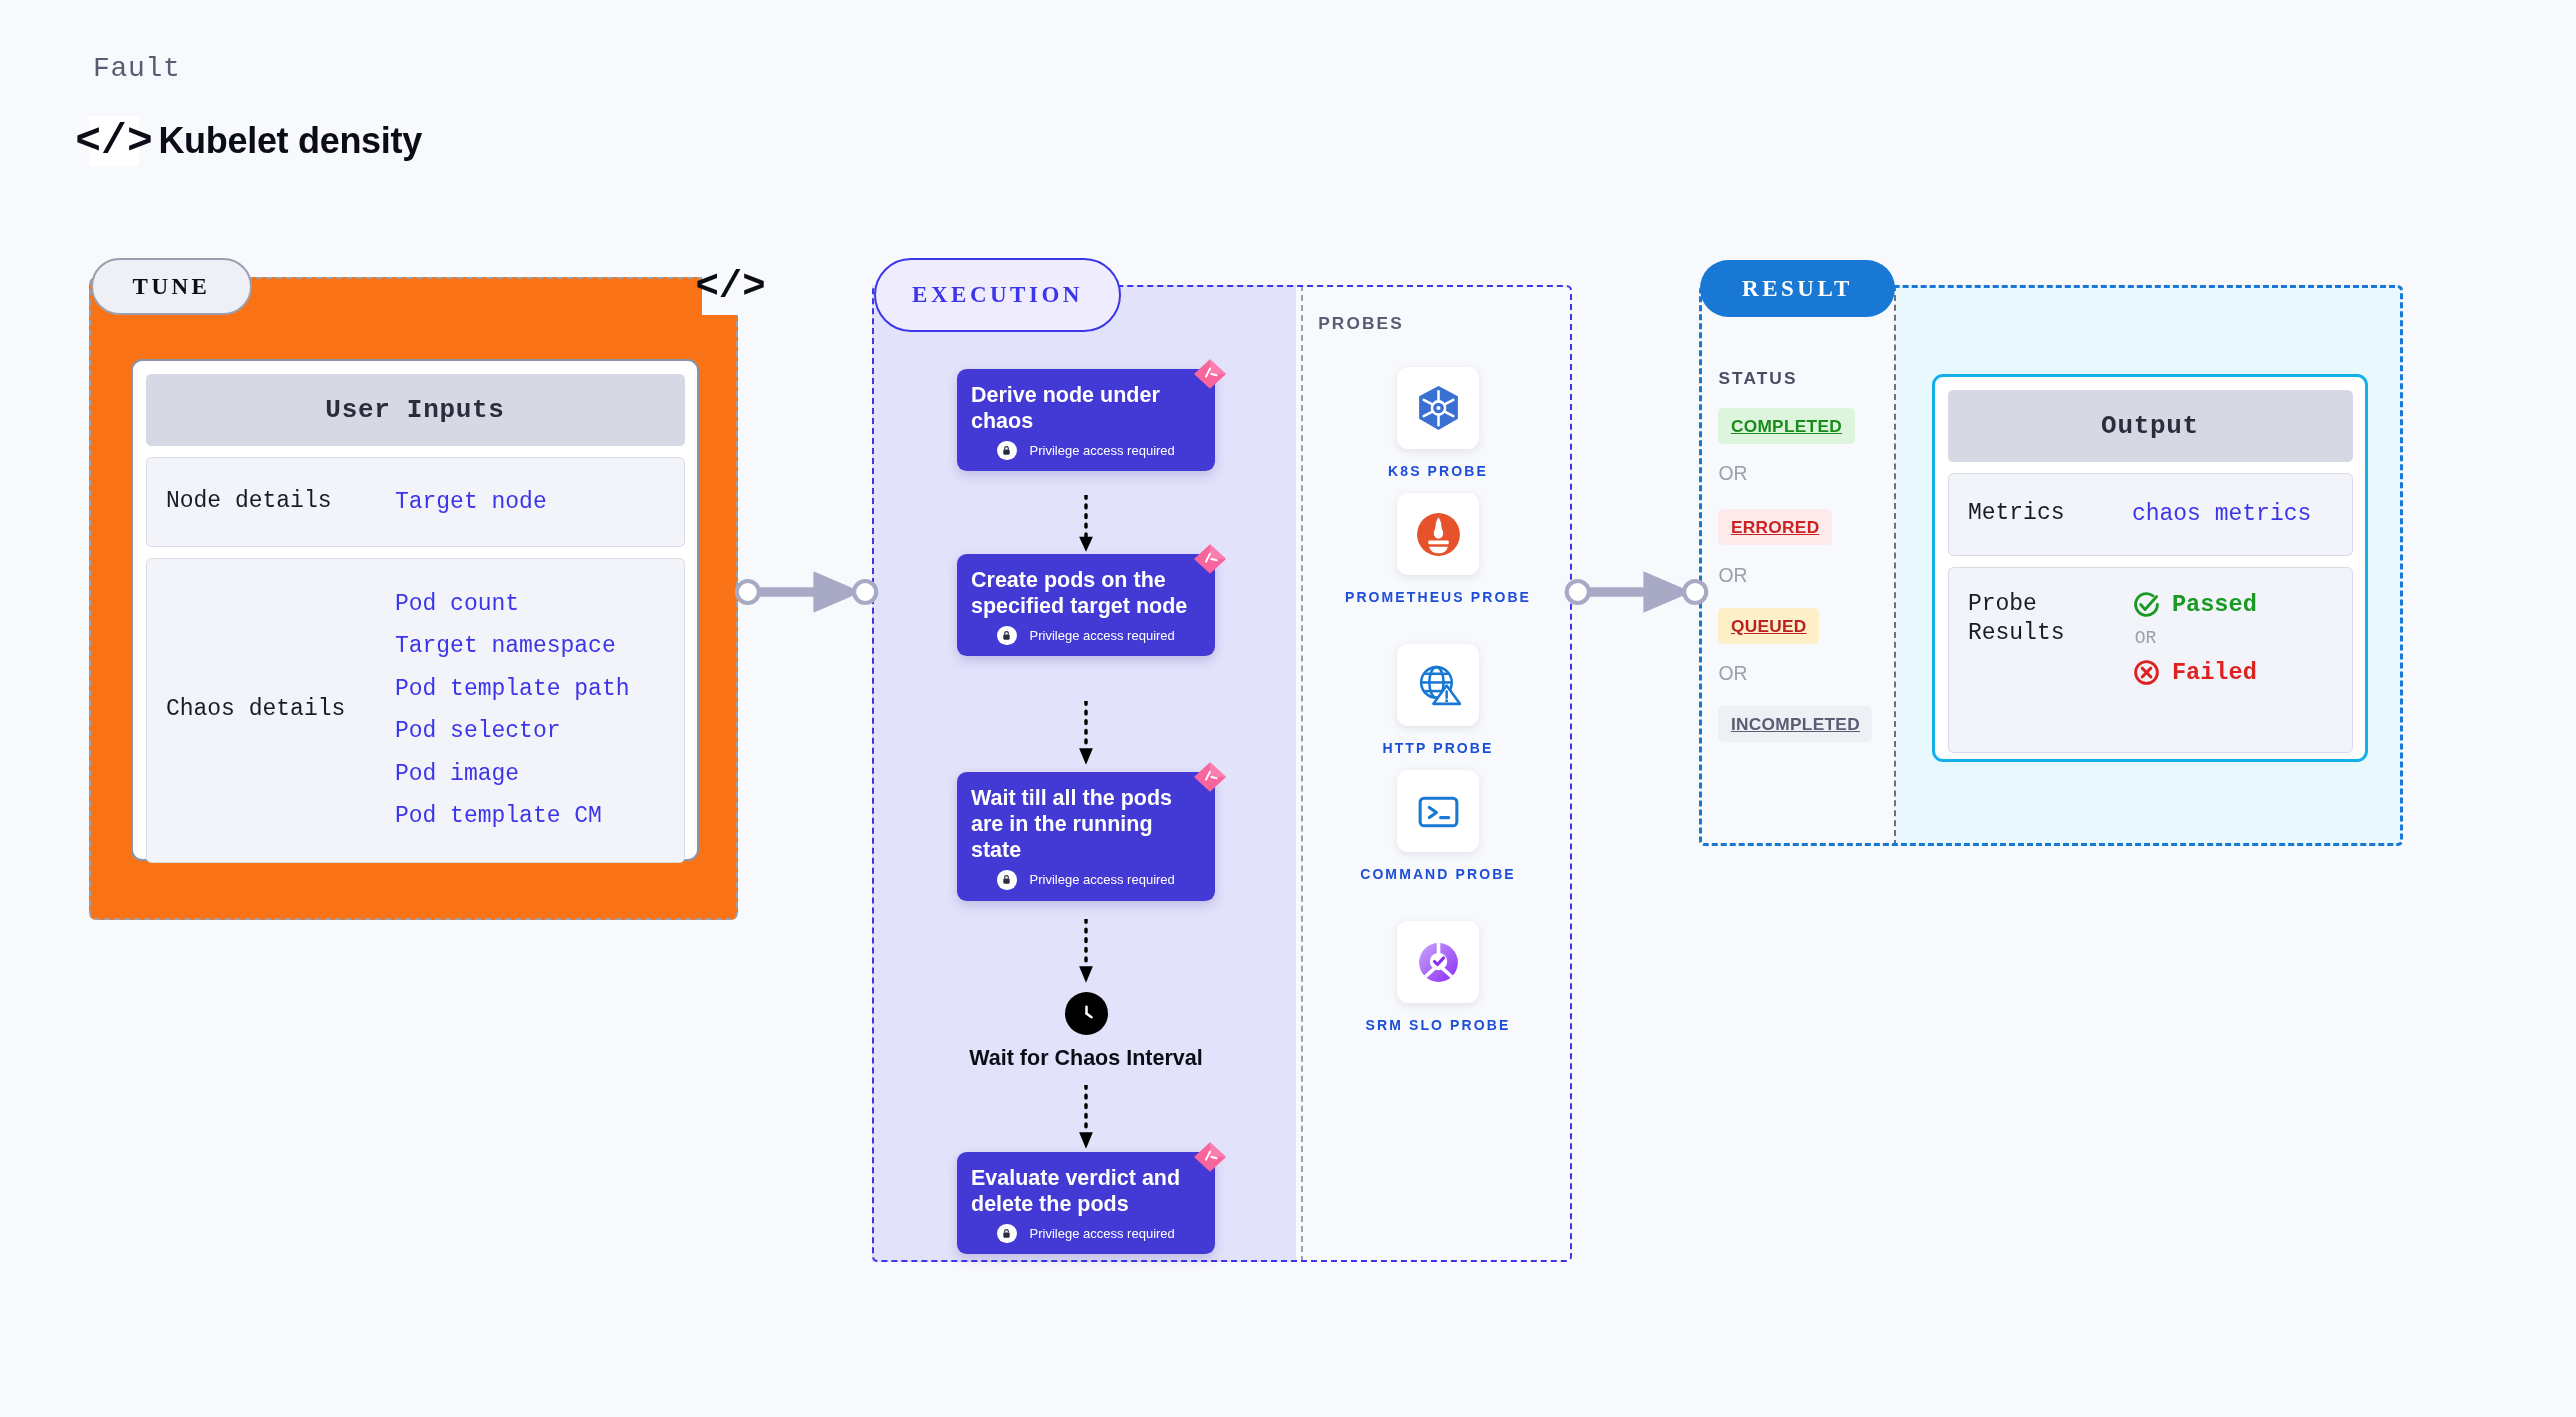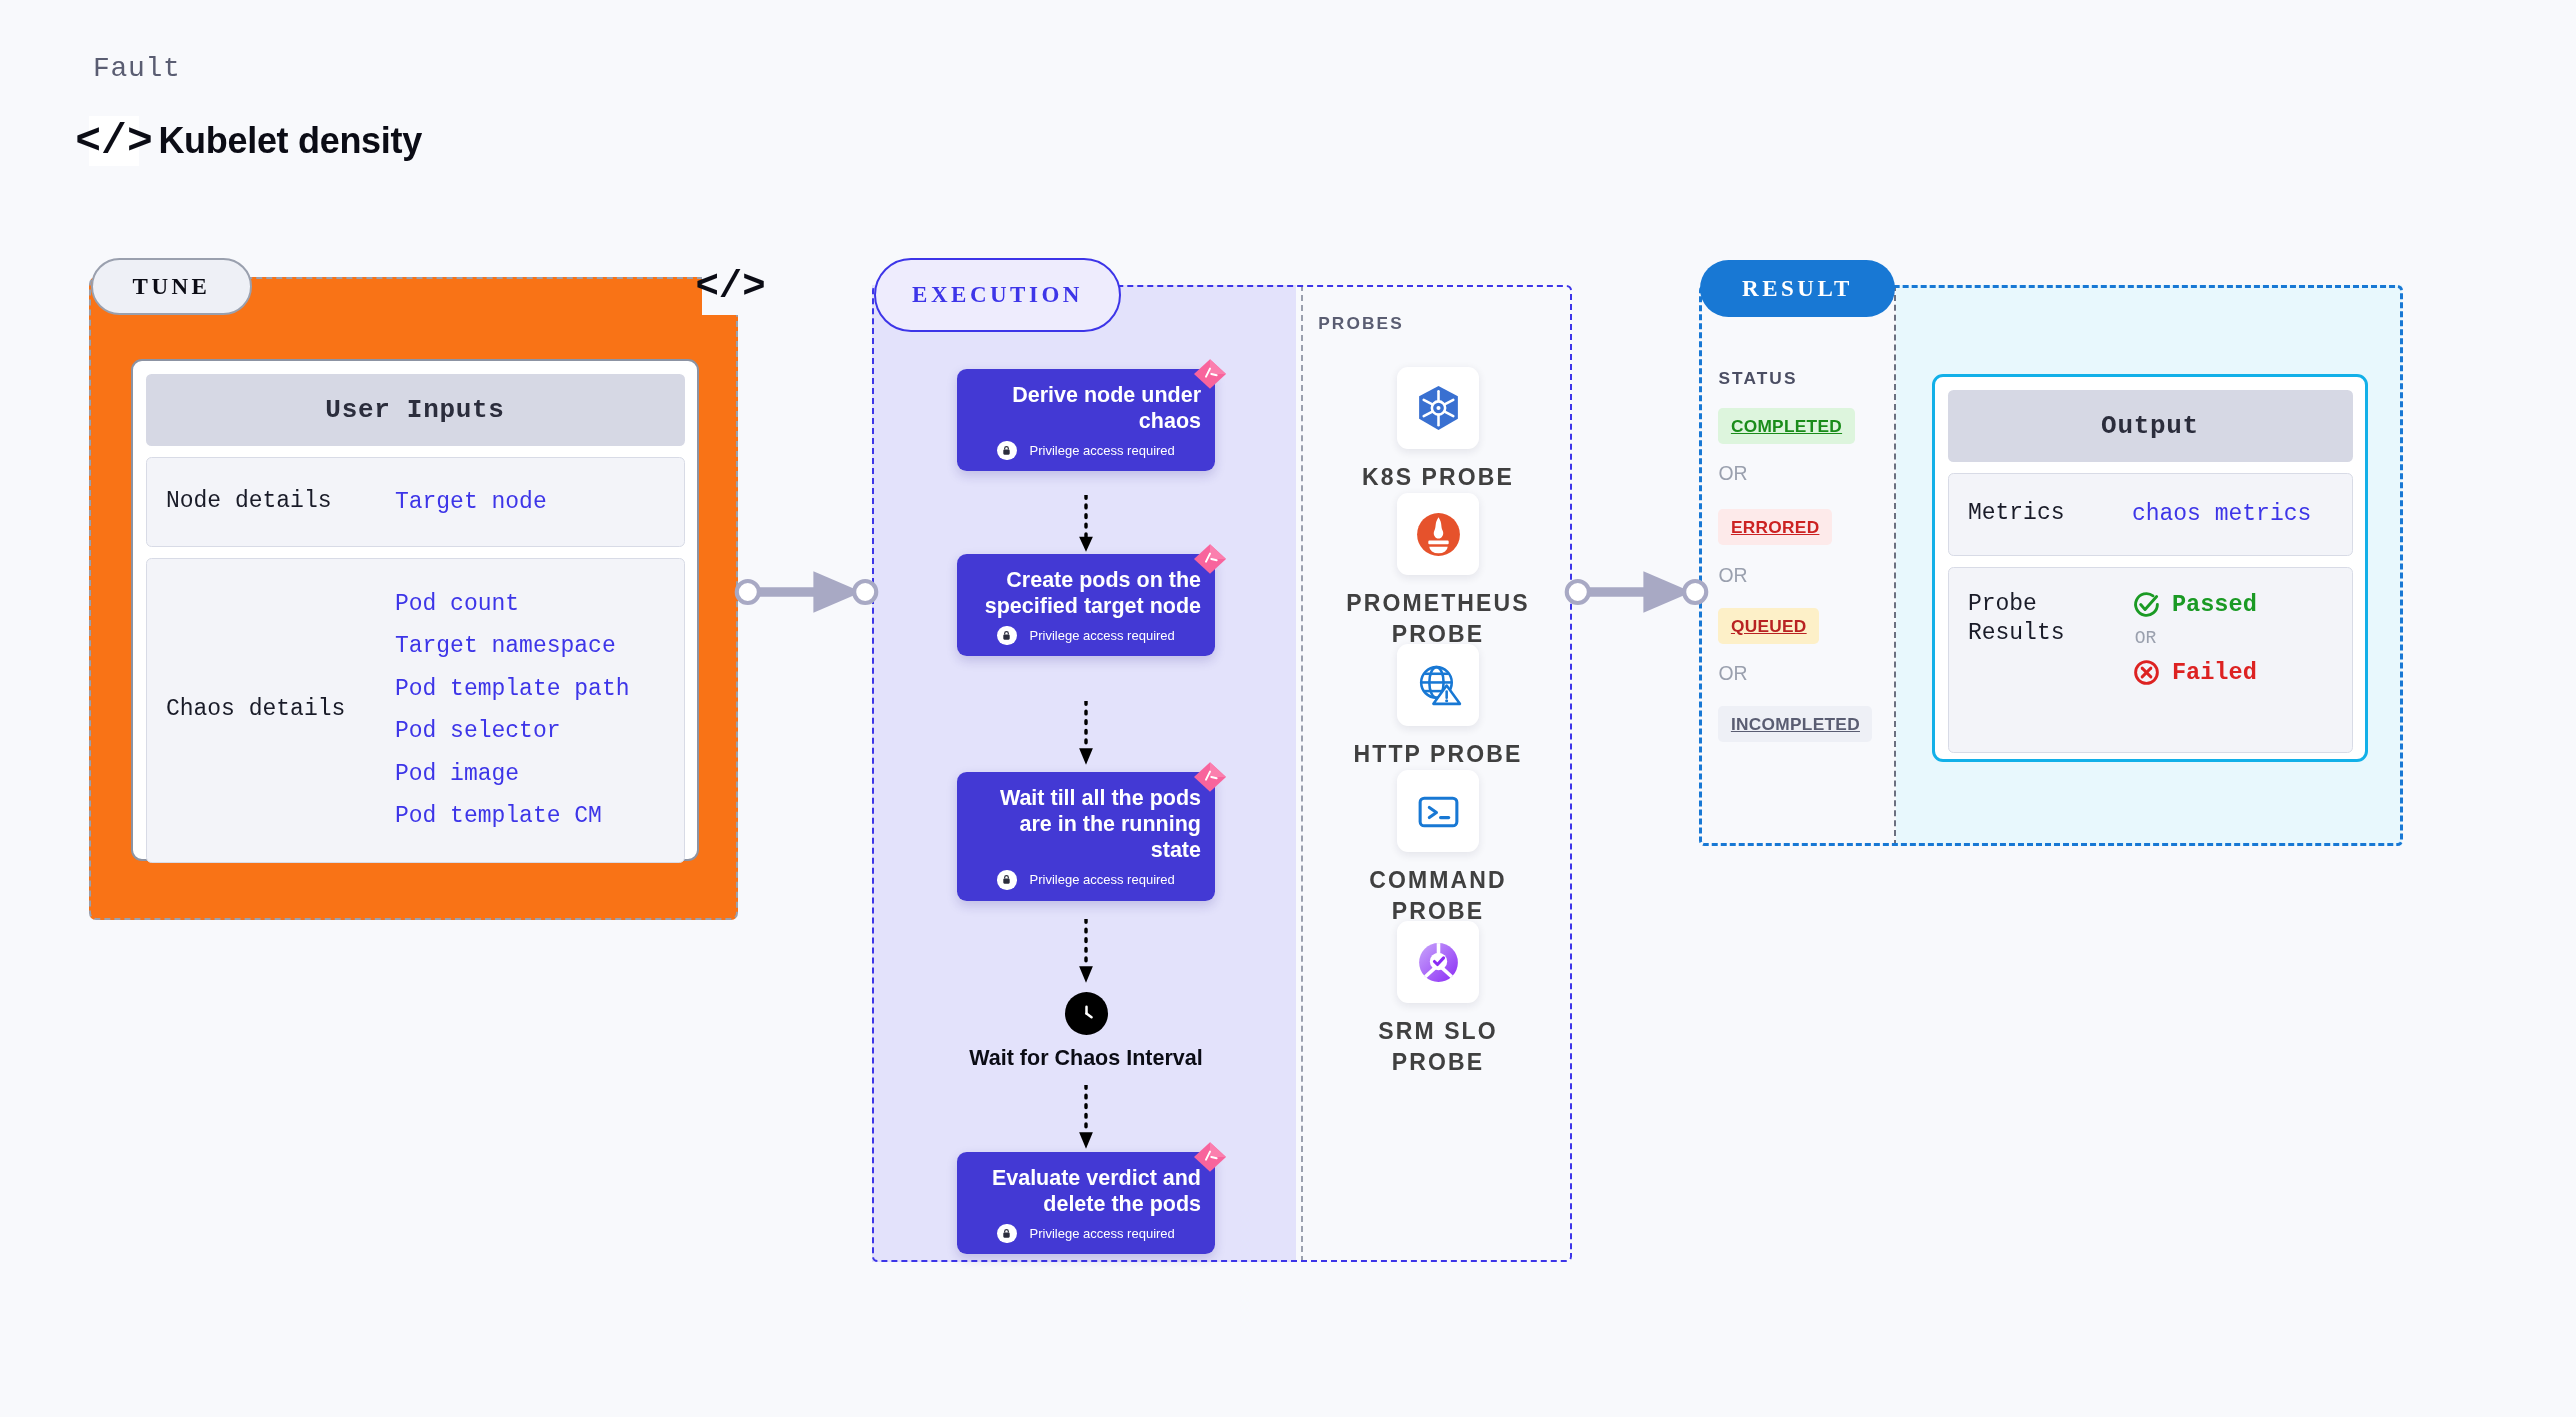--- a/index.html
+++ b/index.html
@@ -178,45 +178,45 @@
   }
   .probe-icon-box {
     width: 82px; height: 82px;
     background: #ffffff;
     border-radius: 11px;
     box-shadow: 0 2.1px 8.3px rgba(20,25,60,0.09);
     display: flex; align-items: center; justify-content: center;
   }
   .probe-label {
     margin-top: 12.5px;
-    font-size: 23px;
+    font-size: 14px;
     font-weight: bold;
     letter-spacing: 2.1px;
-    color: #404040;
+    color: #1d4ed8;
     text-align: center;
     line-height: 1.35;
     max-width: 208px;
   }
 
   
   .step {
     position: absolute;
     left: 83px;
     width: 258px;
     background: #4339d4;
     border-radius: 9.7px;
     box-shadow: 0 4.2px 11px rgba(40,30,140,0.18);
     padding: 12.5px 14px 11px;
     display: flex; flex-direction: column; align-items: center;
   }
   .step-title {
     color: #ffffff;
     font-size: 21.5px;
     font-weight: bold;
-    text-align: right;
+    text-align: left;
     line-height: 1.22;
   }
   .step-sub {
     margin-top: 7px;
     display: flex; align-items: center; gap: 13px;
     color: #ffffff;
     font-size: 13px;
   }
   .lock-badge {
     width: 19.4px; height: 19.4px;

